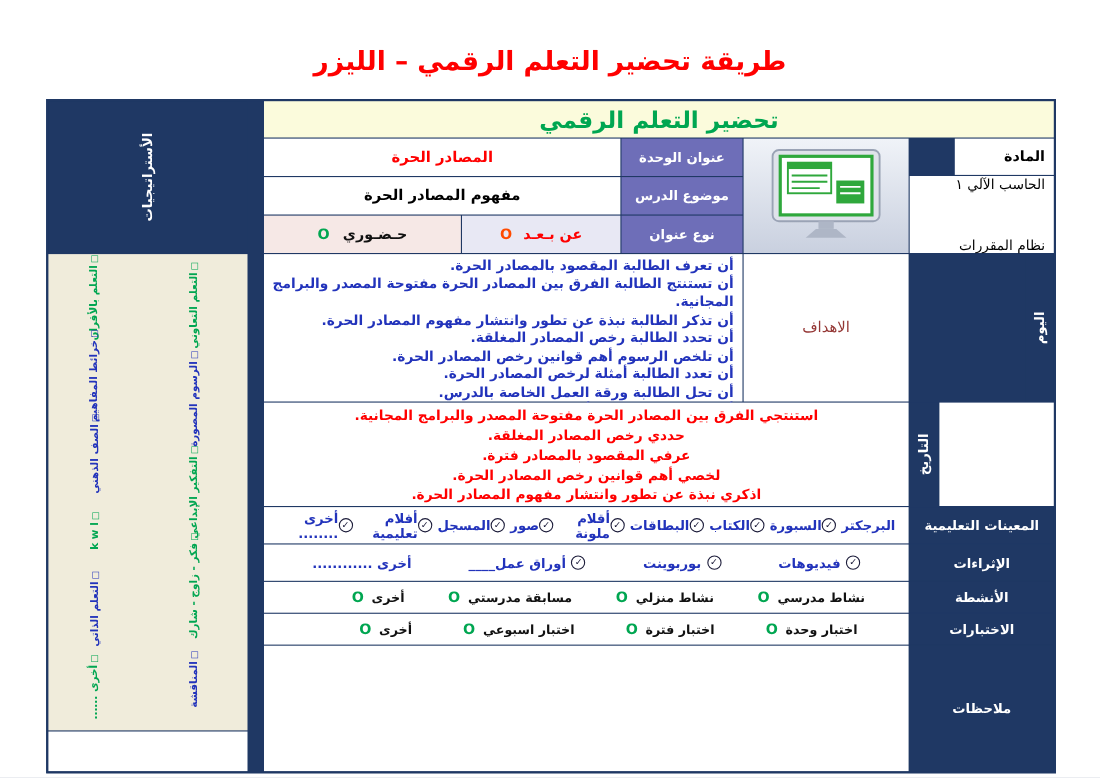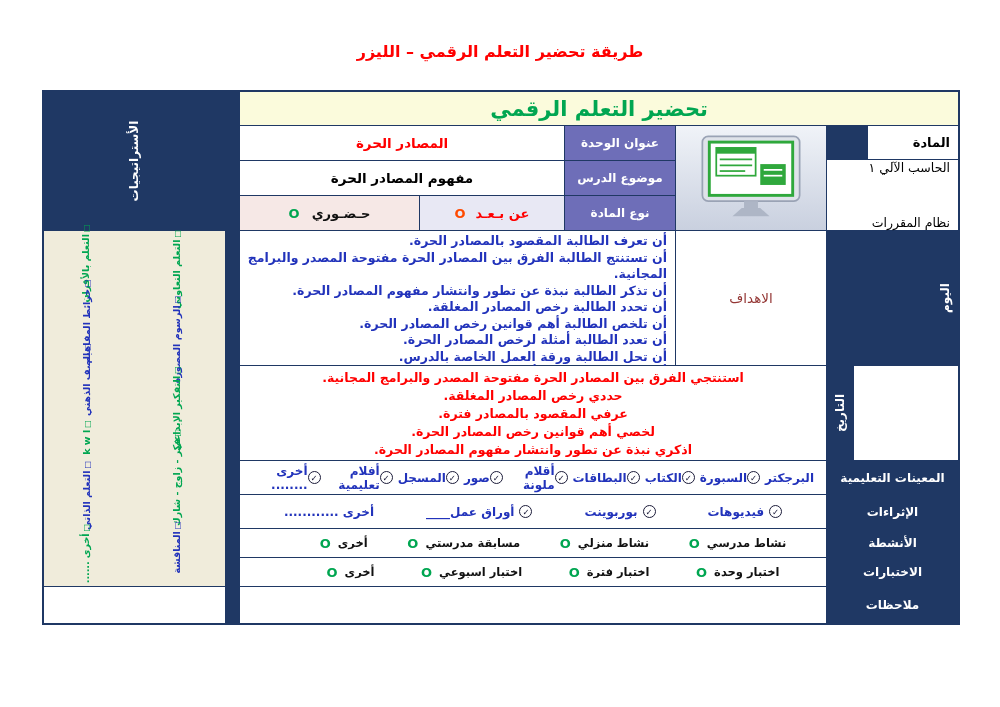--- a/index.html
+++ b/index.html
@@ -1,22 +1,22 @@
 <!DOCTYPE html>
 <html dir="rtl" lang="ar" style="--navy: #1f3864; --purple: #6e6eb8; --green: #00a651; --blue: #2233bb; --red: #ff0000; --maroon: #943634; --header-bg: #fbfbdc; --beige: #f0ecdb; --lavender: #e8e8f4; --pink: #f6e8e6;"><head>
 <meta charset="utf-8">
 <style>
   * { box-sizing: border-box; margin: 0; padding: 0; }
   html, body { width: 1000px; height: 707px; background: #fff; overflow: hidden; }
   body { font-family: "DejaVu Sans", sans-serif; direction: rtl; position: relative; }
 
   .page-title { position: absolute; top: 42px; left: 0; right: 0; text-align: center;
-    color: var(--red, #f00); font-size: 16px; font-weight: bold; }
-
-  .sheet { position: absolute; top: 90px; right: 40px; width: 918px; height: 535px;
+    color: var(--red, #f00); font-size: 24px; font-weight: bold; }
+
+  .sheet { position: absolute; top: 90px; right: 40px; width: 918px; height: 613px;
     border: 2px solid var(--navy, #1f3864); background: var(--navy, #1f3864);
     display: flex; gap: 15px; }
   .main { width: 855px; display: flex; flex-direction: column; gap: 1px; }
   .left-strip { flex: 1; display: flex; flex-direction: column; gap: 1px; }
 
   .cell { background: #fff; }
 
   .sheet-header { height: 33px; background: var(--header-bg, #fbfbdc); color: var(--green, #00a651);
     font-size: 21px; font-weight: bold; display: flex; align-items: center; justify-content: center; }
 
@@ -125,21 +125,21 @@
           <rect x="58" y="26" width="22" height="18" fill="#2fa83c"></rect>
           <line x1="61" y1="31" x2="77" y2="31" stroke="#ffffff" stroke-width="1.5"></line>
           <line x1="61" y1="36" x2="77" y2="36" stroke="#ffffff" stroke-width="1.5"></line>
           <rect x="44" y="58" width="12" height="6" fill="#aeb6c6"></rect>
           <path d="M34 71 L66 71 L58 64 L42 64 Z" fill="#aeb6c6"></path>
         </svg>
       </div>
       <div class="col-fieldlabels">
         <div class="cell plabel">عنوان الوحدة</div>
         <div class="cell plabel">موضوع الدرس</div>
-        <div class="cell plabel">نوع المادة</div>
+        <div class="cell plabel">نوع عنوان</div>
       </div>
       <div class="col-values">
         <div class="cell unit-value">المصادر الحرة</div>
         <div class="cell topic-value">مفهوم المصادر الحرة</div>
         <div class="lesson-type-row">
           <div class="cell lt-remote lt-opt">
             <span>عن بـعـد</span>
             <span class="omark red">O</span>
           </div>
           <div class="cell lt-inperson lt-opt">
@@ -155,21 +155,21 @@
         <div class="vstrip">
           <span class="vtext">اليوم</span>
         </div>
       </div>
       <div class="cell row-label">الاهداف</div>
       <div class="cell row-content objectives-list">
         <div class="obj-line">أن تعرف الطالبة المقصود بالمصادر الحرة.</div>
         <div class="obj-line">أن تستنتج الطالبة الفرق بين المصادر الحرة مفتوحة المصدر والبرامج المجانية.</div>
         <div class="obj-line">أن تذكر الطالبة نبذة عن تطور وانتشار مفهوم المصادر الحرة.</div>
         <div class="obj-line">أن تحدد الطالبة رخص المصادر المغلقة.</div>
-        <div class="obj-line">أن تلخص الطالبة أهم قوانين رخص المصادر الحرة.</div>
+        <div class="obj-line">أن تلخص الرسوم أهم قوانين رخص المصادر الحرة.</div>
         <div class="obj-line">أن تعدد الطالبة أمثلة لرخص المصادر الحرة.</div>
         <div class="obj-line">أن تحل الطالبة ورقة العمل الخاصة بالدرس.</div>
         <div class="obj-line">أن تتفكر الطالبة في أهمية الحاسب الآلي في حياتنا اليومية.</div>
       </div>
     </div>
 
     <div class="row homework-row">
       <div class="col-dayblock">
         <div class="vstrip">
           <span class="vtext">التاريخ</span>

